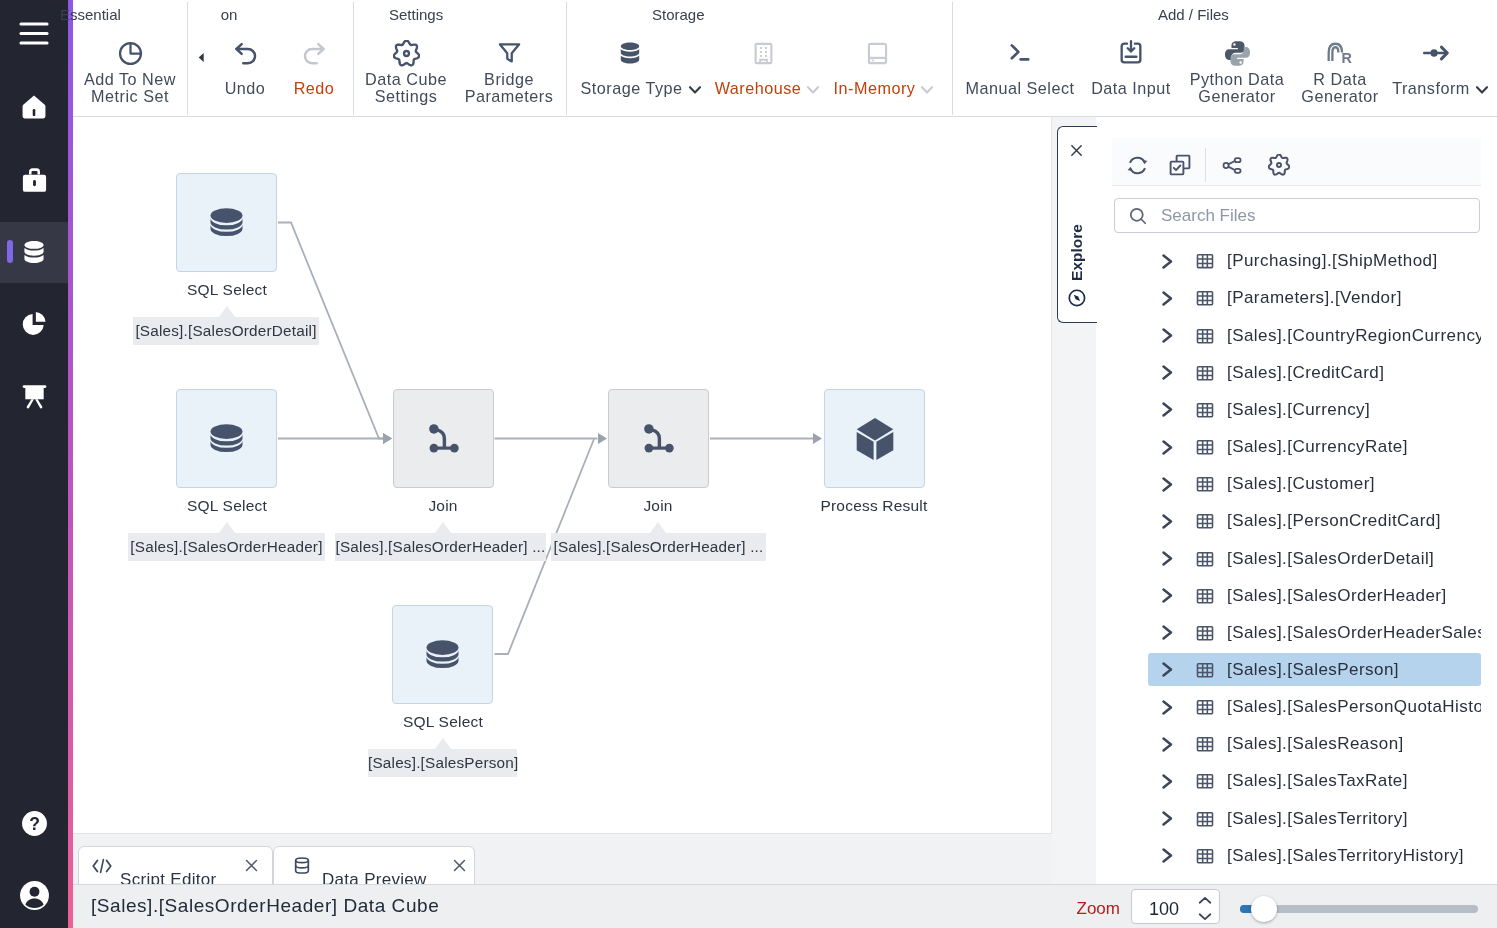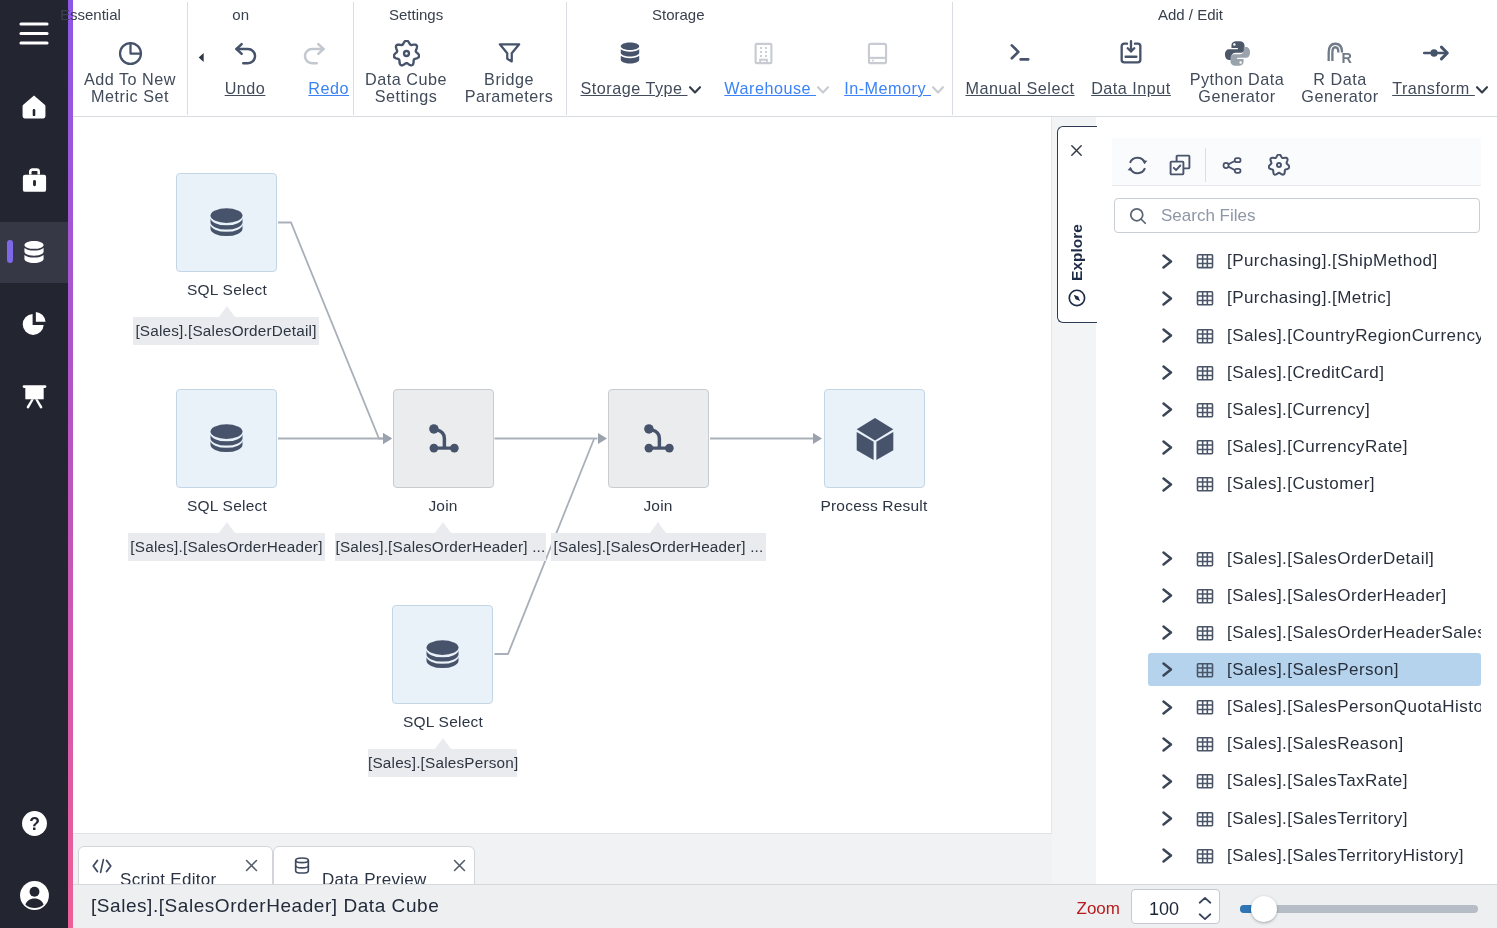--- a/index.html
+++ b/index.html
@@ -13,22 +13,22 @@
   .sideicon { left:0; width:68px; display:flex; justify-content:center; }
   #selblock { left:0; top:222px; width:68px; height:61px; background:#363845; }
   #selpill { left:7px; top:240px; width:6px; height:23px; border-radius:3px; background:#7e68e8; }
   
   #toolbar { left:73px; top:0; width:1424px; height:117px; background:#fff;
     border-bottom:1px solid #d8dbe0; }
   .tsep { position:absolute; top:2px; width:1px; height:113px; background:#d9dce1; }
   .tlabel { position:absolute; top:6px; font-size:15px; color:#39414e; text-align:left; }
   .titem { position:absolute; top:30px; text-align:center; color:#414b5a; font-size:16.2px; letter-spacing:0.5px; line-height:16.5px; }
   .titem .ticon { height:34px; display:flex; align-items:center; justify-content:center; margin-bottom:3px; position:relative; top:2px; }
-  .l1 { display:inline-block; margin-top:9px;text-decoration:underline; }
-  .titem.dis { color:#3b82f6;text-align:right; }
+  .l1 { display:inline-block; margin-top:9px; }
+  .titem.dis { color:#c2410c; }
   
   #canvas { left:73px; top:117px; width:979px; height:717px; background:#fff; border-right:1px solid #e4e6e9; border-bottom:1px solid #e0e2e6; }
   #underbar { left:73px; top:834px; width:1424px; height:50px; background:#f1f2f4; }
   .node { position:absolute; width:101px; height:99px; border-radius:4px;
     display:flex; align-items:center; justify-content:center; }
   .node.blue { background:#e9f1f9; border:1px solid #c3d6e6; }
   .node.grey { background:#ebecee; border:1px solid #c9cbd0; }
   .nlabel { position:absolute; width:180px; text-align:center; font-size:15.5px; letter-spacing:0.2px; color:#2c3544; }
   .tag { position:absolute; height:28px; background:#e9ebee; color:#2e3642;
     font-size:15.3px; letter-spacing:0.2px; line-height:28px; text-align:center; white-space:nowrap; }
@@ -121,24 +121,24 @@
 <div class="abs sideicon" style="top:879px">
   <svg width="33" height="33" viewBox="0 0 24 24">
       <circle cx="12" cy="12" r="10.5" fill="#fff"></circle>
       <circle cx="12" cy="9.3" r="3.6" fill="#232530"></circle>
       <path fill="#232530" d="M12 14.2c3.3 0 6 1.9 6.6 4.5a10.5 10.5 0 0 1-13.2 0c.6-2.6 3.3-4.5 6.6-4.5z"></path>
     </svg>
 </div>
 <div class="abs" id="toolbar"></div>
 
 <div class="tlabel" style="left:60px;width:140px;">Essential</div>
-<div class="tlabel" style="left:209px;width:40px;text-align:right;">on</div>
+<div class="tlabel" style="left:209px;width:40px;text-align:center;">on</div>
 <div class="tlabel" style="left:389px;width:140px;">Settings</div>
 <div class="tlabel" style="left:652px;width:140px;">Storage</div>
-<div class="tlabel" style="left:1158px;width:140px;">Add / Edit</div>
+<div class="tlabel" style="left:1158px;width:140px;">Add / Files</div>
 <div class="tsep" style="left:187px"></div>
 <div class="tsep" style="left:353px"></div>
 <div class="tsep" style="left:566px"></div>
 <div class="tsep" style="left:952px"></div>
 
 <svg class="abs" style="left:195px;top:51px" width="11" height="13" viewBox="0 0 12 14">
     <path d="M9.5 2.2 4 7l5.5 4.8z" fill="#2e3744"></path>
   </svg>
 
 <div class="titem" style="left:60px;width:140px;top:34px;">
@@ -416,21 +416,21 @@
       <span class="rowtext">[Purchasing].[ShipMethod]</span>
     </div>
 <div class="row" style="top:41.9px">
       <svg style="margin-left:12px;flex:none" width="14" height="17" viewBox="0 0 14 17" fill="none" stroke="#3c4656" stroke-width="2.5" stroke-linecap="round" stroke-linejoin="round">
         <path d="M3.5 2.5 11 8.5l-7.5 6"></path>
       </svg>
       <svg style="margin-left:21px;flex:none" width="20" height="20" viewBox="0 0 24 24" fill="none" stroke="#4a5568" stroke-width="1.9">
         <rect x="3" y="4.5" width="18" height="15.5" rx="1"></rect>
         <path d="M9.2 4.5v15.5M14.8 4.5v15.5M3 9.6h18M3 14.9h18"></path>
       </svg>
-      <span class="rowtext">[Purchasing].[Metric]</span>
+      <span class="rowtext">[Parameters].[Vendor]</span>
     </div>
 <div class="row" style="top:79.1px">
       <svg style="margin-left:12px;flex:none" width="14" height="17" viewBox="0 0 14 17" fill="none" stroke="#3c4656" stroke-width="2.5" stroke-linecap="round" stroke-linejoin="round">
         <path d="M3.5 2.5 11 8.5l-7.5 6"></path>
       </svg>
       <svg style="margin-left:21px;flex:none" width="20" height="20" viewBox="0 0 24 24" fill="none" stroke="#4a5568" stroke-width="1.9">
         <rect x="3" y="4.5" width="18" height="15.5" rx="1"></rect>
         <path d="M9.2 4.5v15.5M14.8 4.5v15.5M3 9.6h18M3 14.9h18"></path>
       </svg>
       <span class="rowtext">[Sales].[CountryRegionCurrency]</span>
@@ -467,20 +467,30 @@
     </div>
 <div class="row" style="top:227.7px">
       <svg style="margin-left:12px;flex:none" width="14" height="17" viewBox="0 0 14 17" fill="none" stroke="#3c4656" stroke-width="2.5" stroke-linecap="round" stroke-linejoin="round">
         <path d="M3.5 2.5 11 8.5l-7.5 6"></path>
       </svg>
       <svg style="margin-left:21px;flex:none" width="20" height="20" viewBox="0 0 24 24" fill="none" stroke="#4a5568" stroke-width="1.9">
         <rect x="3" y="4.5" width="18" height="15.5" rx="1"></rect>
         <path d="M9.2 4.5v15.5M14.8 4.5v15.5M3 9.6h18M3 14.9h18"></path>
       </svg>
       <span class="rowtext">[Sales].[Customer]</span>
+    </div>
+<div class="row" style="top:264.9px">
+      <svg style="margin-left:12px;flex:none" width="14" height="17" viewBox="0 0 14 17" fill="none" stroke="#3c4656" stroke-width="2.5" stroke-linecap="round" stroke-linejoin="round">
+        <path d="M3.5 2.5 11 8.5l-7.5 6"></path>
+      </svg>
+      <svg style="margin-left:21px;flex:none" width="20" height="20" viewBox="0 0 24 24" fill="none" stroke="#4a5568" stroke-width="1.9">
+        <rect x="3" y="4.5" width="18" height="15.5" rx="1"></rect>
+        <path d="M9.2 4.5v15.5M14.8 4.5v15.5M3 9.6h18M3 14.9h18"></path>
+      </svg>
+      <span class="rowtext">[Sales].[PersonCreditCard]</span>
     </div>
 <div class="row" style="top:302.0px">
       <svg style="margin-left:12px;flex:none" width="14" height="17" viewBox="0 0 14 17" fill="none" stroke="#3c4656" stroke-width="2.5" stroke-linecap="round" stroke-linejoin="round">
         <path d="M3.5 2.5 11 8.5l-7.5 6"></path>
       </svg>
       <svg style="margin-left:21px;flex:none" width="20" height="20" viewBox="0 0 24 24" fill="none" stroke="#4a5568" stroke-width="1.9">
         <rect x="3" y="4.5" width="18" height="15.5" rx="1"></rect>
         <path d="M9.2 4.5v15.5M14.8 4.5v15.5M3 9.6h18M3 14.9h18"></path>
       </svg>
       <span class="rowtext">[Sales].[SalesOrderDetail]</span>

